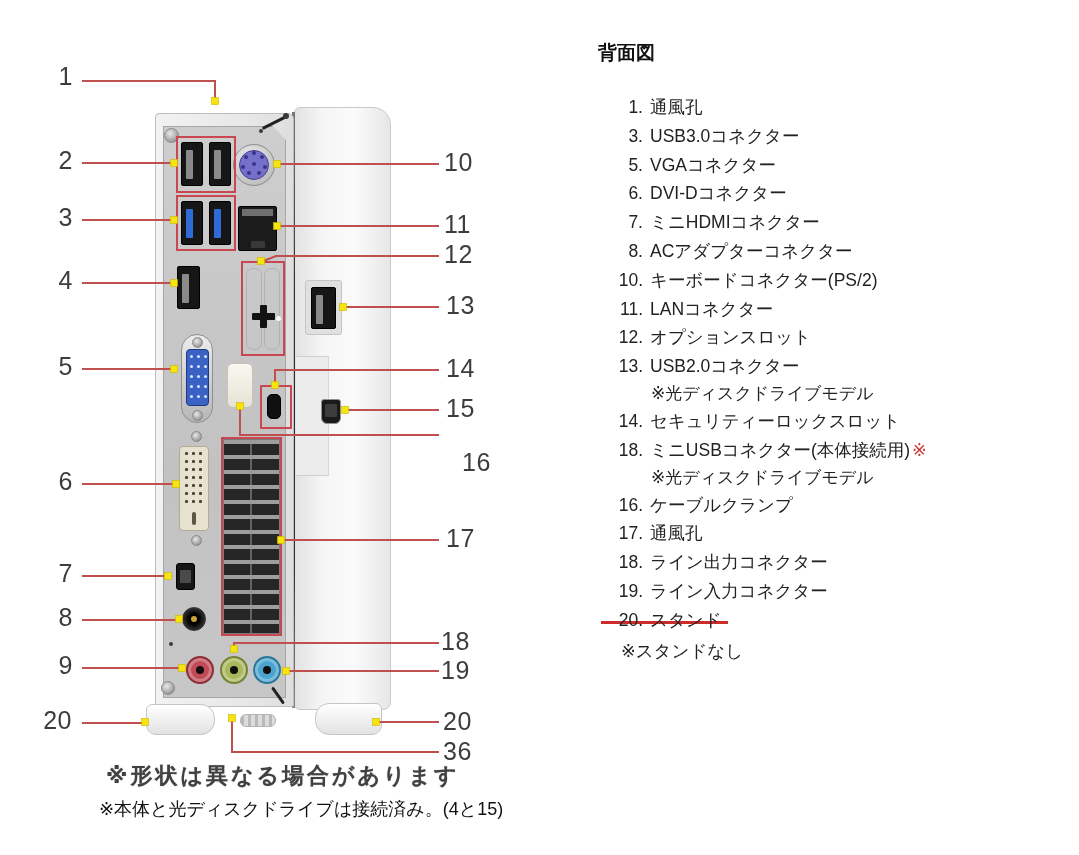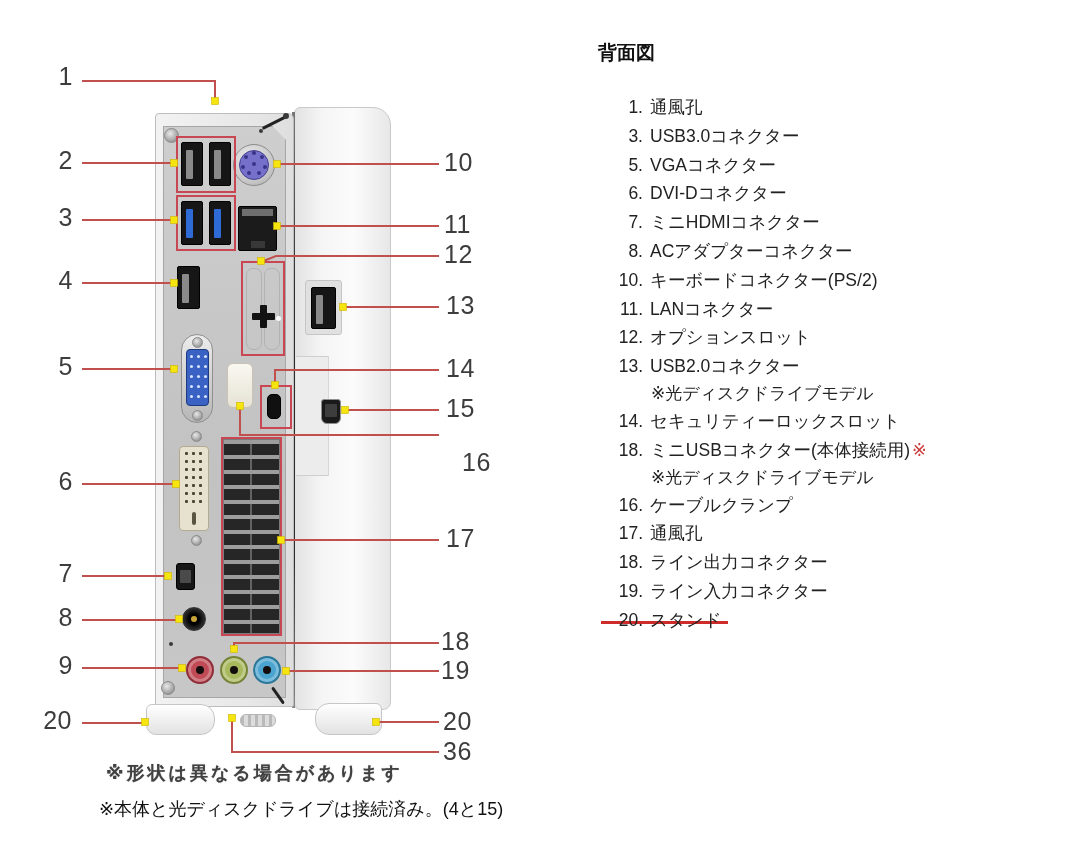--- a/index.html
+++ b/index.html
@@ -114,21 +114,21 @@
   .legend-row .lab{padding-left:7px;}
   .legend-row .red-mark{color:var(--note-red);margin-left:2px;}
   .row-line{display:inline-block;}
   .row-line.strike{background-image:linear-gradient(var(--strike-red),var(--strike-red));
     background-size:100% 3px;background-repeat:no-repeat;background-position:left 15px;
     padding:0 6px;margin-left:-6px;}
   .subnote{font-size:17px;line-height:26px;padding-left:44px;color:#222;}
   #legend-footnote{font-size:17.5px;line-height:29px;padding-left:14px;margin-top:2px;color:#222;}
 
   
-  #photo-note{position:absolute;left:106px;top:761px;font-size:18px;font-weight:bold;color:#414141;
+  #photo-note{position:absolute;left:106px;top:761px;font-size:22px;font-weight:bold;color:#414141;
     letter-spacing:3px;text-shadow:0 0 1px rgba(80,80,80,.55);}
   #connect-note{position:absolute;left:99px;top:797px;font-size:18px;color:#111;}
 </style>
 </head>
 <body>
 
 <div id="stage">
 
   <div id="device">
 
@@ -318,17 +318,18 @@
       <div class="legend-row"><span class="row-line"><span class="num">11.</span><span class="lab">LANコネクター</span></span></div>
       <div class="legend-row"><span class="row-line"><span class="num">12.</span><span class="lab">オプションスロット</span></span></div>
       <div class="legend-row"><span class="row-line"><span class="num">13.</span><span class="lab">USB2.0コネクター</span></span><div class="subnote">※光ディスクドライブモデル</div></div>
       <div class="legend-row"><span class="row-line"><span class="num">14.</span><span class="lab">セキュリティーロックスロット</span></span></div>
       <div class="legend-row"><span class="row-line"><span class="num">18.</span><span class="lab">ミニUSBコネクター(本体接続用)</span><span class="red-mark">※</span></span><div class="subnote">※光ディスクドライブモデル</div></div>
       <div class="legend-row"><span class="row-line"><span class="num">16.</span><span class="lab">ケーブルクランプ</span></span></div>
       <div class="legend-row"><span class="row-line"><span class="num">17.</span><span class="lab">通風孔</span></span></div>
       <div class="legend-row"><span class="row-line"><span class="num">18.</span><span class="lab">ライン出力コネクター</span></span></div>
       <div class="legend-row"><span class="row-line"><span class="num">19.</span><span class="lab">ライン入力コネクター</span></span></div>
       <div class="legend-row"><span class="row-line strike"><span class="num">20.</span><span class="lab">スタンド</span></span></div>
+      <div id="legend-footnote">※スタンドなし</div>
     </div>
 
   <div id="photo-note">※形状は異なる場合があります</div>
   <div id="connect-note">※本体と光ディスクドライブは接続済み。(4と15)</div>
 </div>
 
 </body></html>

